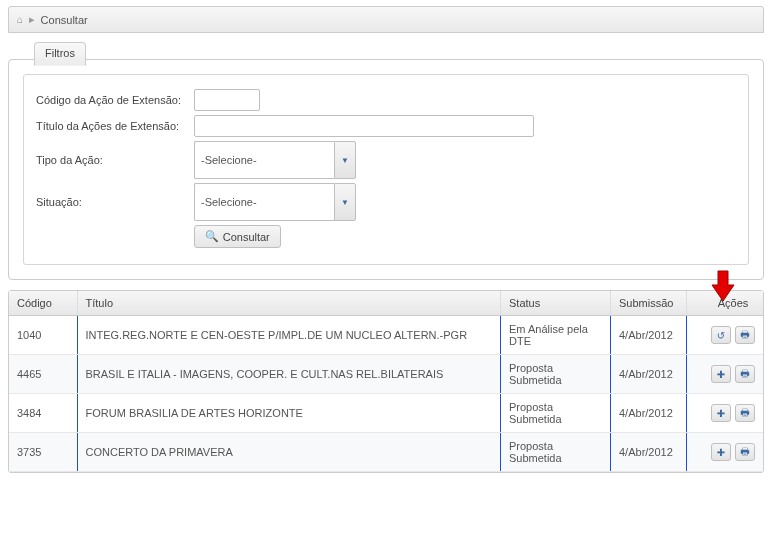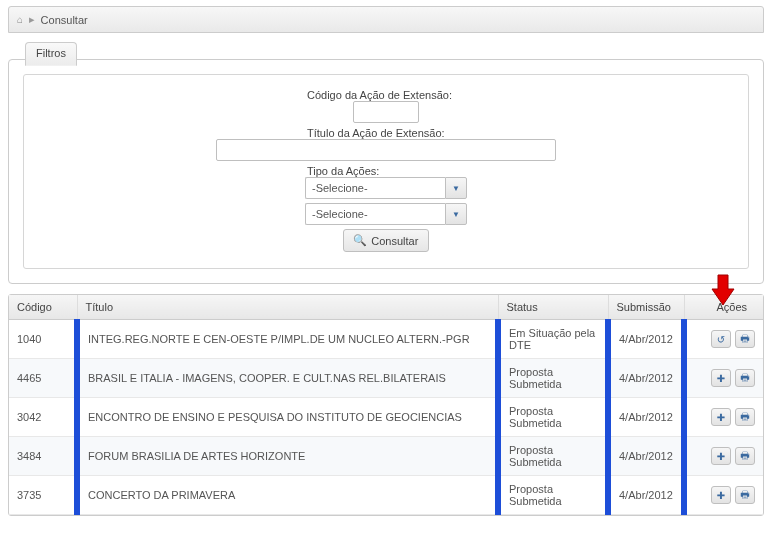--- a/index.html
+++ b/index.html
@@ -28,58 +28,57 @@
   .filters-wrap {
     border: 1px solid #ccc;
     border-radius: 4px;
     margin: 0 8px 10px 8px;
     padding: 14px;
     position: relative;
   }
   .filters-tab {
     position: absolute;
     top: -18px;
-    left: 16px;
+    left: 25px;
     background: linear-gradient(#f9f9f9,#ececec);
     border: 1px solid #ccc;
     border-bottom: 1px solid #f1f1f1;
     border-radius: 4px 4px 0 0;
     padding: 4px 10px 6px 10px;
     font-size: 11px;
     color: #444;
   }
   .filters-inner {
     border: 1px solid #d6d6d6;
     border-radius: 3px;
     padding: 10px 12px 12px 12px;
   }
   .form-row {
     display: flex;
     align-items: center;
-    margin: 4px 8px;
-    flex-direction: column;
+    margin: 4px 0;
   }
   .form-label {
     width: 158px;
     text-align: left;
     color: #444;
   }
   .text-input {
     border: 1px solid #bfbfbf;
     border-radius: 2px;
     height: 22px;
     background: #fff;
     padding: 0 4px;
   }
   .text-sm { width: 66px; }
   .text-lg { width: 340px; }
   .combo {
     display: flex;
     align-items: stretch;
-    height: 22px;
+    height: 38px;
   }
   .combo .combo-text {
     border: 1px solid #bfbfbf;
     border-right: none;
     border-radius: 2px 0 0 2px;
     width: 140px;
     padding: 0 6px;
     display: flex;
     align-items: center;
     color: #555;
@@ -123,21 +122,21 @@
     border-bottom: 1px solid #ccc;
     border-right: 1px solid #ddd;
     text-align: left;
     padding: 6px 8px;
     font-weight: normal;
     color: #444;
   }
   thead th:last-child { border-right: none; text-align: center; }
   tbody td {
     border-bottom: 1px solid #e8e8e8;
-    border-right: 6px solid #1d4ed8;
+    border-right: 1px solid #1d4ed8;
     padding: 7px 8px;
     color: #555;
     height: 14px;
   }
   tbody td:last-child { border-right: none; }
   tbody tr:nth-child(even) td { background: #f7f9fb; }
   .col-codigo { width: 68px; }
   .col-status { width: 110px; }
   .col-sub { width: 76px; }
   .col-acoes { width: 58px; text-align:center;padding-left:24px;}
@@ -174,31 +173,32 @@
 </div>
 
 <div class="filters-wrap" style="margin-top:26px;">
   <div class="filters-tab">Filtros</div>
   <div class="filters-inner">
     <div class="form-row">
       <div class="form-label">Código da Ação de Extensão:</div>
       <input class="text-input text-sm" style="">
     </div>
     <div class="form-row">
-      <div class="form-label">Título da Ação de Extensão:</div>
+      <div class="form-label">Título da Ações de Extensão:</div>
       <input class="text-input text-lg" style="">
     </div>
     <div class="form-row">
-      <div class="form-label">Tipo da Ações:</div>
+      <div class="form-label">Tipo da Ação:</div>
       <div class="combo">
         <div class="combo-text">-Selecione-</div>
         <div class="combo-btn">▼</div>
       </div>
     </div>
     <div class="form-row">
+      <div class="form-label">Situação:</div>
       <div class="combo">
         <div class="combo-text">-Selecione-</div>
         <div class="combo-btn">▼</div>
       </div>
     </div>
     <div class="form-row">
       <div class="form-label"></div>
       <div class="btn">
         <span style="color:#3b6aa0;">🔍</span>
         <span>Consultar</span>
@@ -220,21 +220,21 @@
         <th>Título</th>
         <th class="col-status">Status</th>
         <th class="col-sub">Submissão</th>
         <th class="col-acoes">Ações</th>
       </tr>
     </thead>
     <tbody id="tbody">
         <tr>
           <td class="col-codigo">1040</td>
           <td>INTEG.REG.NORTE E CEN-OESTE P/IMPL.DE UM NUCLEO ALTERN.-PGR</td>
-          <td class="col-status">Em Situação pela DTE</td>
+          <td class="col-status">Em Análise pela DTE</td>
           <td class="col-sub">4/Abr/2012</td>
           <td class="col-acoes">
             <div class="action-btns">
               <span class="icon-btn">↺</span>
               <span class="icon-btn">🖶</span>
             </div>
           </td>
         </tr>
         <tr>
           <td class="col-codigo">4465</td>
@@ -242,32 +242,20 @@
           <td class="col-status">Proposta Submetida</td>
           <td class="col-sub">4/Abr/2012</td>
           <td class="col-acoes">
             <div class="action-btns">
               <span class="icon-btn">✚</span>
               <span class="icon-btn">🖶</span>
             </div>
           </td>
         </tr>
         <tr>
-          <td class="col-codigo">3042</td>
-          <td>ENCONTRO DE ENSINO E PESQUISA DO INSTITUTO DE GEOCIENCIAS</td>
-          <td class="col-status">Proposta Submetida</td>
-          <td class="col-sub">4/Abr/2012</td>
-          <td class="col-acoes">
-            <div class="action-btns">
-              <span class="icon-btn">✚</span>
-              <span class="icon-btn">🖶</span>
-            </div>
-          </td>
-        </tr>
-        <tr>
           <td class="col-codigo">3484</td>
           <td>FORUM BRASILIA DE ARTES HORIZONTE</td>
           <td class="col-status">Proposta Submetida</td>
           <td class="col-sub">4/Abr/2012</td>
           <td class="col-acoes">
             <div class="action-btns">
               <span class="icon-btn">✚</span>
               <span class="icon-btn">🖶</span>
             </div>
           </td>

